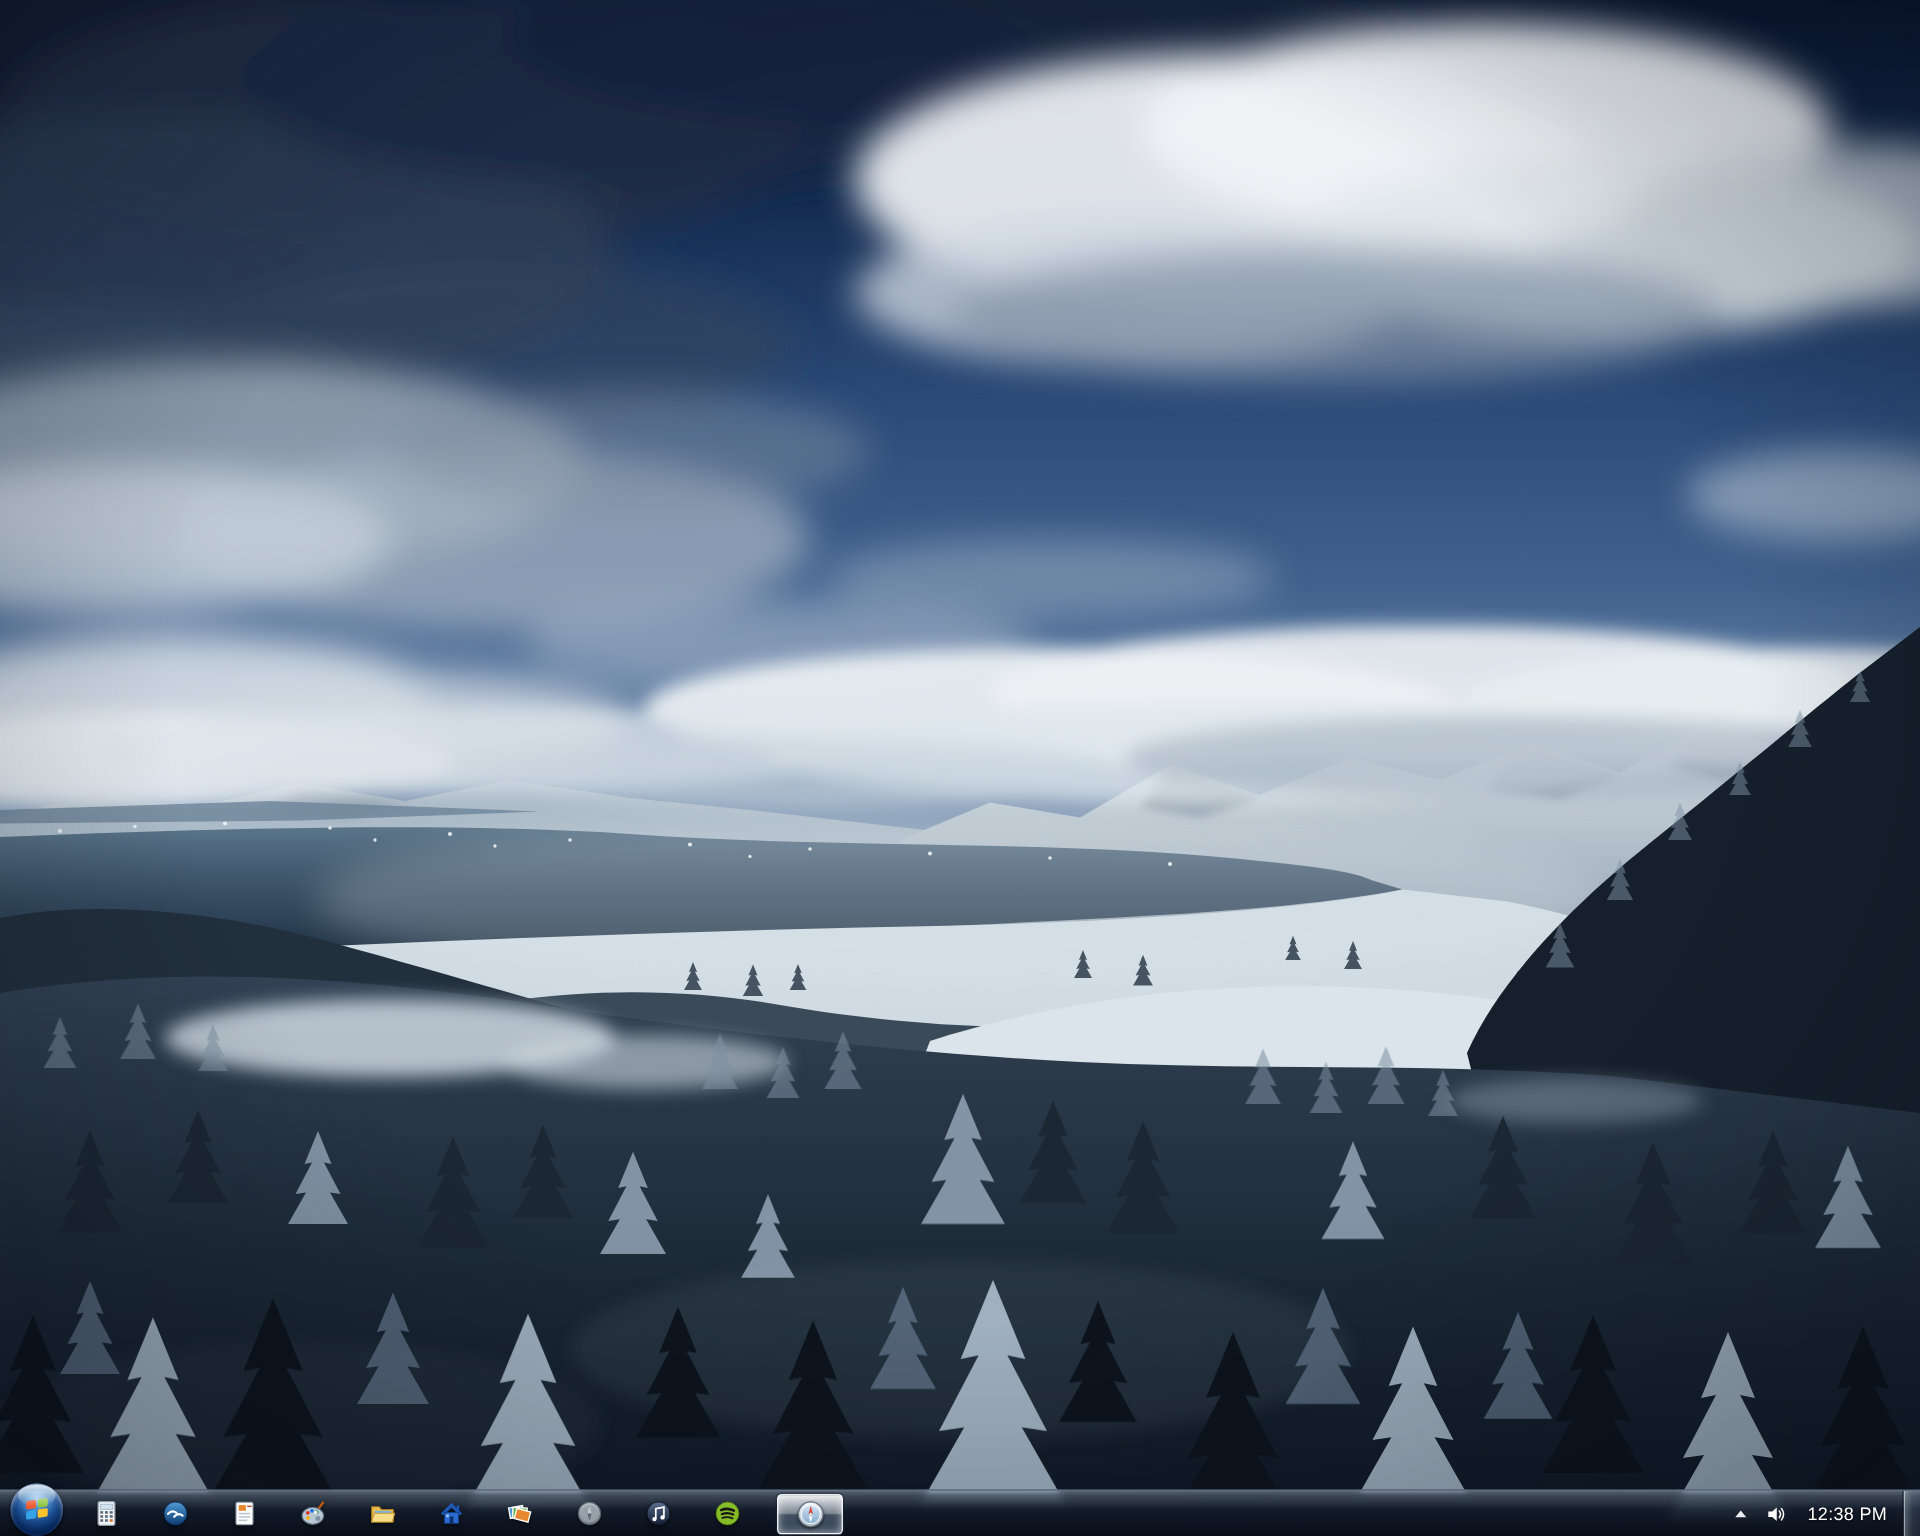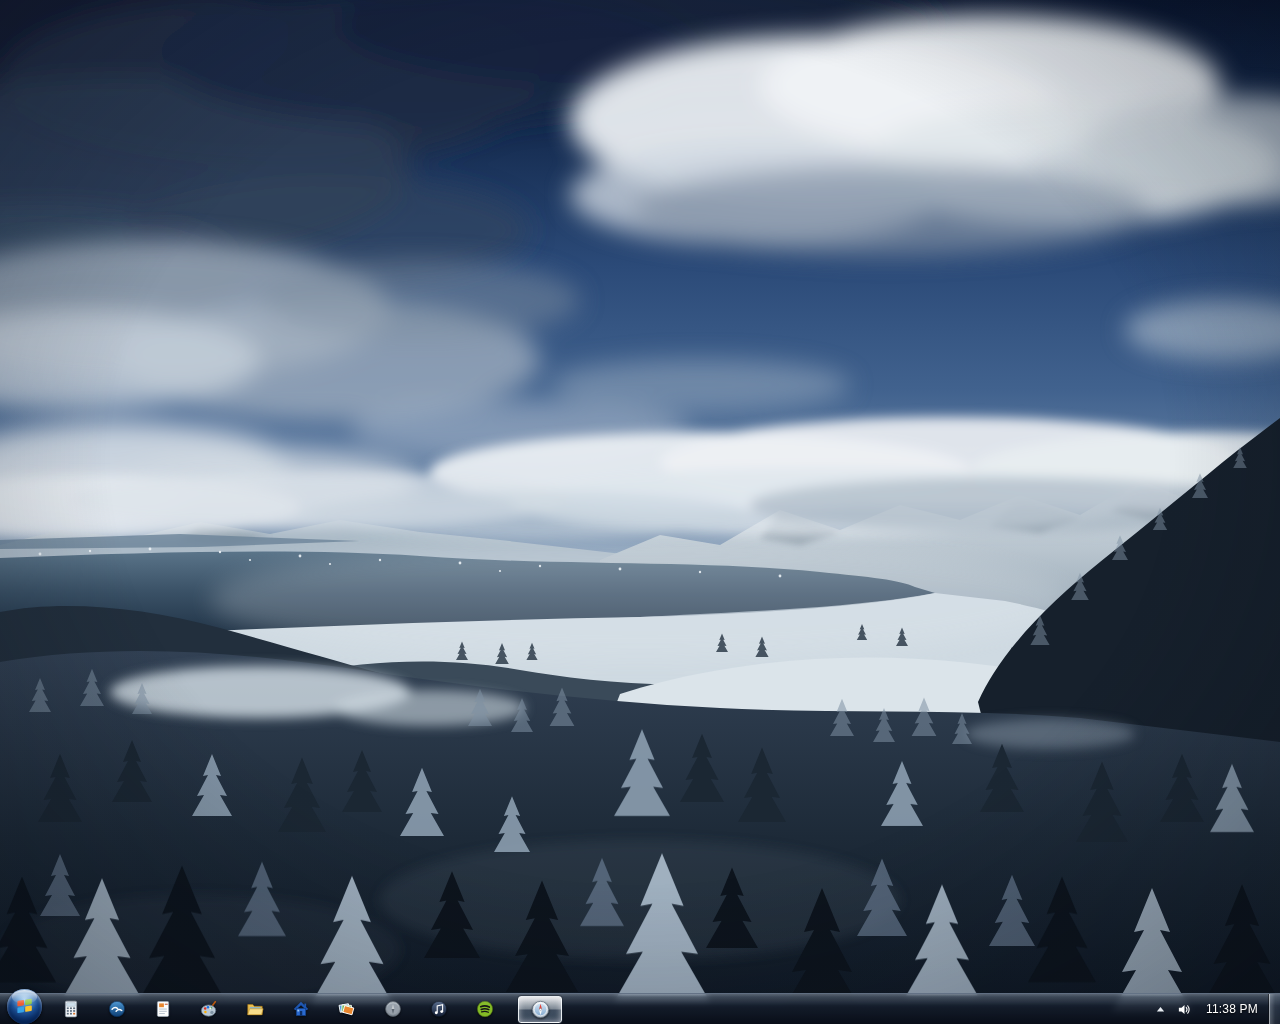--- a/index.html
+++ b/index.html
@@ -466,17 +466,17 @@
           <polygon points="6,3.2 10,8.2 2,8.2" fill="#e8edf2"></polygon>
         </svg>
       </button>
       <button class="tray-btn volume">
         <svg viewBox="0 0 16 16" width="15" height="15">
           <polygon points="2,6 4.8,6 8,3.2 8,12.8 4.8,10 2,10" fill="#fff"></polygon>
           <path d="M9.8,5.6 Q11.6,8 9.8,10.4" fill="none" stroke="#fff" stroke-width="1.1" stroke-linecap="round"></path>
           <path d="M11.4,4 Q14.4,8 11.4,12" fill="none" stroke="#fff" stroke-width="1.1" stroke-linecap="round"></path>
         </svg>
       </button>
-      <div class="clock">11:38 PM</div>
+      <div class="clock">12:38 PM</div>
       <button class="show-desktop"></button>
     </div>
   </div>
 </div>
 
 </body></html>

